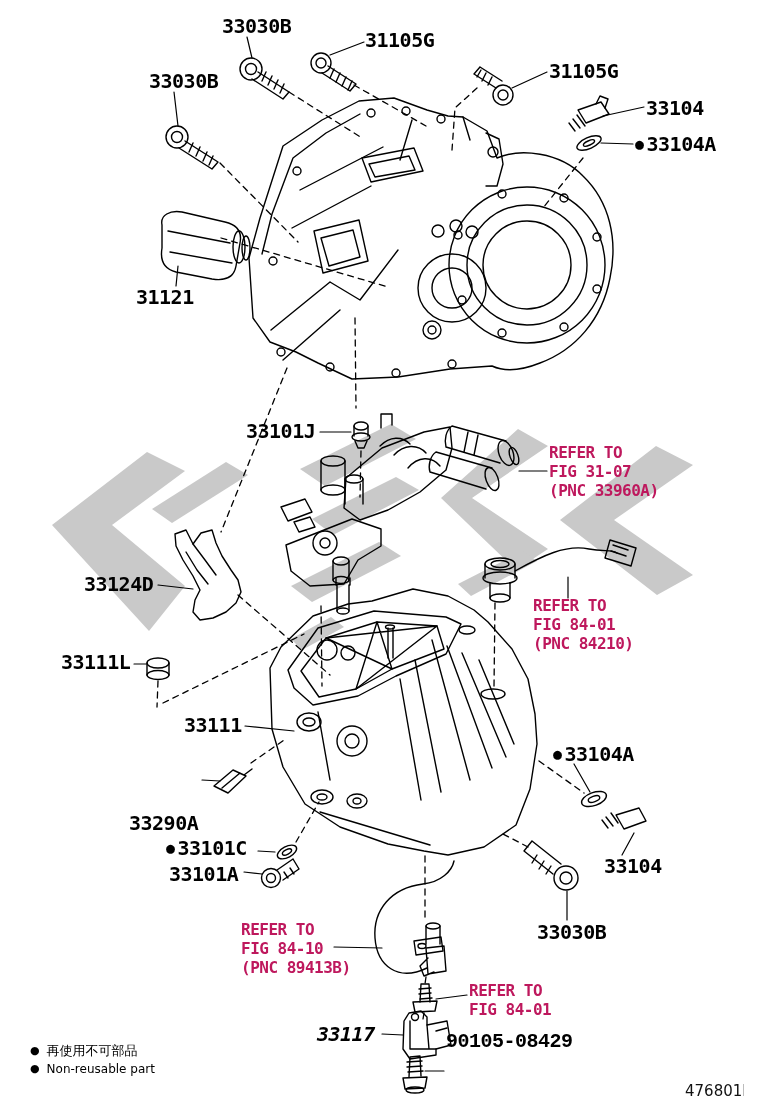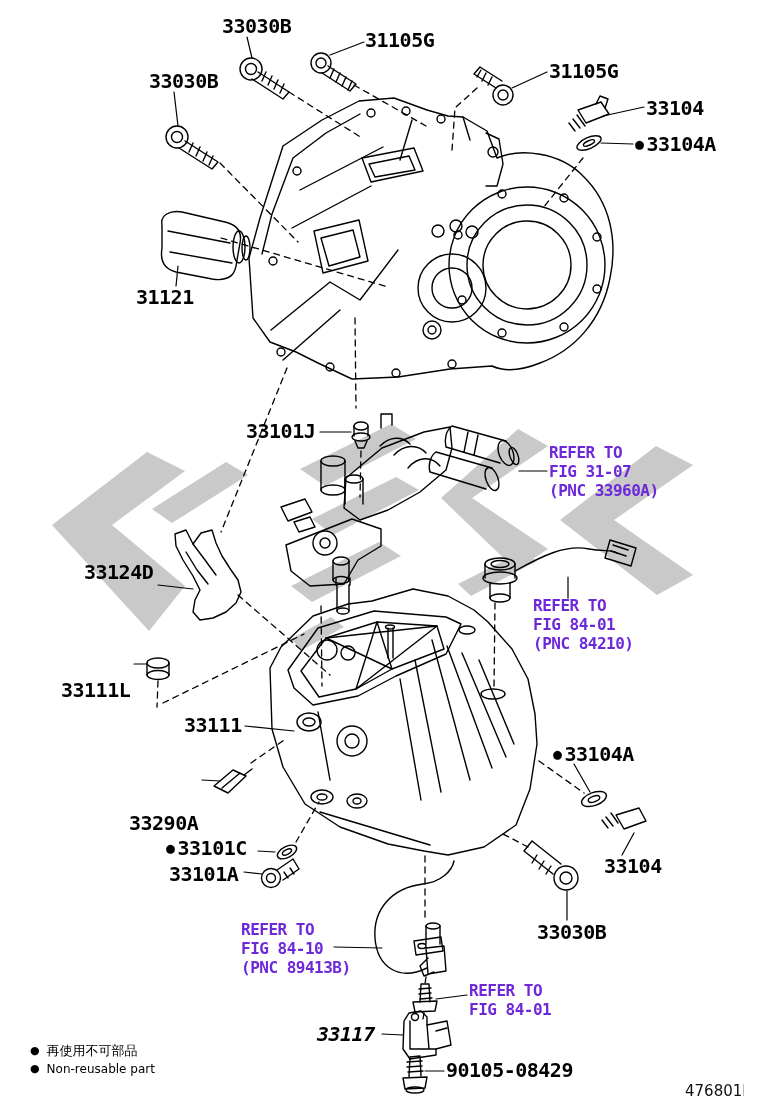--- a/index.html
+++ b/index.html
@@ -4,21 +4,21 @@
 <style>
   html,body{margin:0;padding:0;background:#fff;}
   .stage{position:relative;width:744px;height:1112px;background:#fff;overflow:hidden;
          font-family:"DejaVu Sans Mono",monospace;}
   svg.art{position:absolute;left:0;top:0;}
   .part-label{position:absolute;display:flex;align-items:center;gap:3px;
               font-weight:700;font-size:20px;line-height:20px;letter-spacing:-0.5px;
               color:#000;white-space:nowrap;}
   .part-label .bullet{font-size:15px;line-height:15px;}
   .refer-note{position:absolute;font-weight:700;font-size:16px;line-height:19px;
-              letter-spacing:-0.5px;color:#6d28d9;white-space:pre;}
+              letter-spacing:-0.5px;color:#be185d;white-space:pre;}
   .legend{position:absolute;left:30px;top:1042px;color:#000;
           font-family:"DejaVu Sans",sans-serif;}
   .legend-row{display:flex;align-items:center;gap:7px;line-height:18px;}
   .legend-row .bullet-sm{font-size:11px;}
   .legend-jp{font-size:13px;}
   .legend-en{font-size:12px;}
   .page-code{position:absolute;left:685px;top:1082px;color:#111;
              font-family:"DejaVu Sans",sans-serif;font-size:15px;}
 </style>
 </head>
@@ -332,24 +332,24 @@
       <div class="part-label" style="left: 635px; top: 134px;">
         <span class="bullet">●</span>
         <span>33104A</span>
       </div>
       <div class="part-label" style="left: 136px; top: 287px;">
         <span>31121</span>
       </div>
       <div class="part-label" style="left: 246px; top: 421px;">
         <span>33101J</span>
       </div>
-      <div class="part-label" style="left: 84px; top: 562px;">
+      <div class="part-label" style="left: 84px; top: 574px;">
         <span>33124D</span>
       </div>
-      <div class="part-label" style="left: 61px; top: 652px; margin-top: 28px;">
+      <div class="part-label" style="left: 61px; top: 652px;">
         <span>33111L</span>
       </div>
       <div class="part-label" style="left: 184px; top: 715px; align-items: center;">
         <span>33111</span>
       </div>
       <div class="part-label" style="left: 129px; top: 813px;">
         <span>33290A</span>
       </div>
       <div class="part-label" style="left: 166px; top: 838px;">
         <span class="bullet">●</span>
@@ -364,21 +364,21 @@
       </div>
       <div class="part-label" style="left: 604px; top: 856px;">
         <span>33104</span>
       </div>
       <div class="part-label" style="left: 537px; top: 922px;">
         <span>33030B</span>
       </div>
       <div class="part-label" style="left: 317px; top: 1024px; font-style: italic;">
         <span>33117</span>
       </div>
-      <div class="part-label" style="left: 446px; top: 1060px;">
+      <div class="part-label" style="left: 446px; top: 1032px; font-family: Liberation Mono, monospace;">
         <span>90105-08429</span>
       </div>
       <div class="refer-note" style="left: 549px; top: 443px;">REFER TO
 FIG 31-07
 (PNC 33960A)</div>
       <div class="refer-note" style="left: 533px; top: 596px;">REFER TO
 FIG 84-01
 (PNC 84210)</div>
       <div class="refer-note" style="left: 241px; top: 920px;">REFER TO
 FIG 84-10

